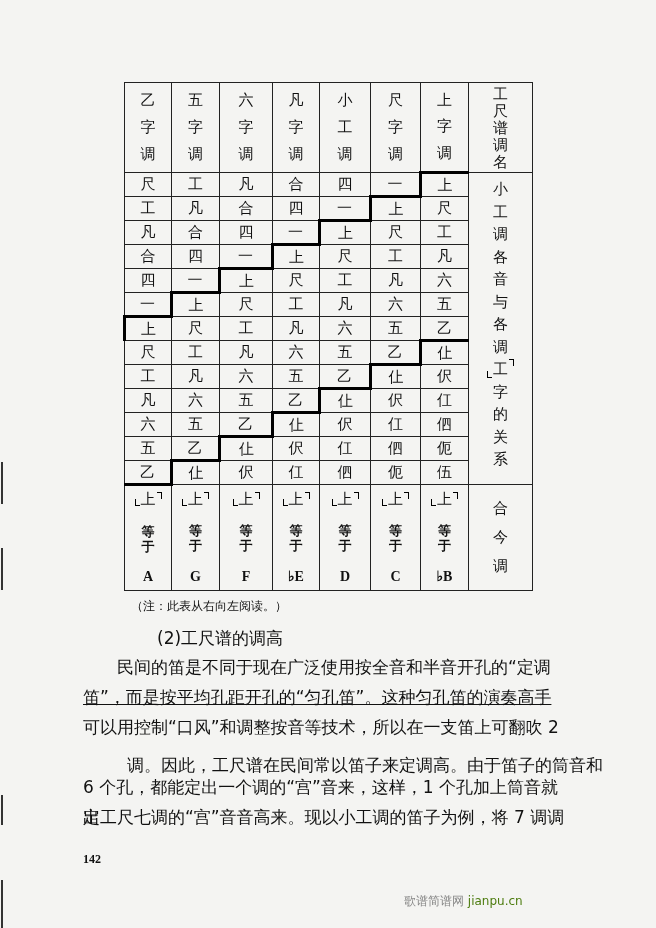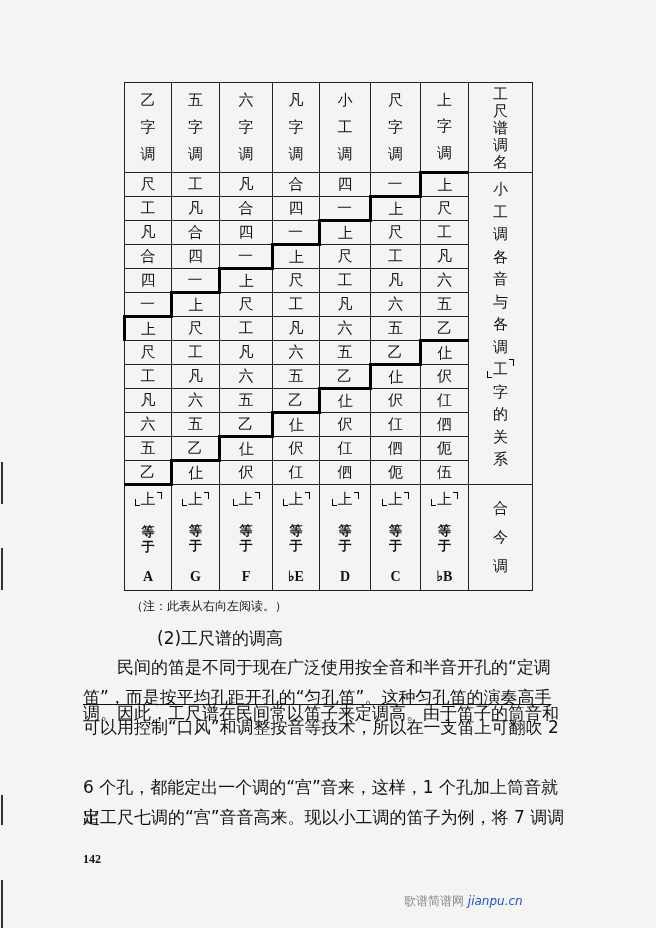--- a/index.html
+++ b/index.html
@@ -23,21 +23,21 @@
   .brk:before{content:"";position:absolute;left:0;bottom:1px;width:4px;height:6px;border-left:1.5px solid #000;border-bottom:1.5px solid #000;}
   .brk:after{content:"";position:absolute;right:0;top:0;width:4px;height:6px;border-right:1.5px solid #000;border-top:1.5px solid #000;}
   .foot .vert{height:92px;justify-content:space-between;padding:4px 0;}
   .foot .vert .small{font-size:13px;font-weight:bold;}
   .foot .vert .key{font-size:14px;font-weight:bold;font-family:"Liberation Serif",serif;}
   #note{position:absolute;left:131px;top:598px;font-size:12px;font-family:Liberation Mono, monospace;}
   #sec{position:absolute;left:113px;top:627px;font-size:17px;font-family:"DejaVu Sans",sans-serif;margin-left:44px;}
   .para{position:absolute;left:83px;width:492px;font-size:17px;line-height:30px;font-family:"DejaVu Sans",sans-serif;}
   #pg{position:absolute;left:83px;top:852px;font-size:12px;font-weight:bold;font-family:"Liberation Serif",serif;}
   #wm{position:absolute;left:404px;top:893px;font-size:12px;color:#888;font-family:"DejaVu Sans",sans-serif;}
-  #wm .en{color:#1d4ed8;font-style:italic;}
+  #wm .en{color:#4d7c0f;}
 </style>
 </head>
 <body>
 
 <div class="margin-line" style="top:462px;height:42px;"></div>
 <div class="margin-line" style="top:548px;height:42px;"></div>
 <div class="margin-line" style="top:795px;height:30px;"></div>
 <div class="margin-line" style="top:880px;height:48px;"></div>
 
 <table id="tbl">
@@ -326,17 +326,17 @@
         </td>
       </tr>
     </tbody>
 </table>
 
 <div id="note">（注：此表从右向左阅读。）</div>
 <div id="sec">(2)工尺谱的调高</div>
 <div class="para" style="top:652px;">　　民间的笛是不同于现在广泛使用按全音和半音开孔的“定调</div>
 <div class="para" style="top:682px;text-decoration:underline;">笛”，而是按平均孔距开孔的“匀孔笛”。这种匀孔笛的演奏高手</div>
 <div class="para" style="top:712px;">可以用控制“口风”和调整按音等技术，所以在一支笛上可翻吹 2</div>
-<div class="para" style="top:698px;">调。因此，工尺谱在民间常以笛子来定调高。由于笛子的筒音和</div>
+<div class="para" style="top:750px;margin-left:44px;">调。因此，工尺谱在民间常以笛子来定调高。由于笛子的筒音和</div>
 <div class="para" style="top:772px;">6 个孔，都能定出一个调的“宫”音来，这样，1 个孔加上筒音就定</div>
 <div class="para" style="top:802px;">出工尺七调的“宫”音音高来。现以小工调的笛子为例，将 7 调调</div>
 <div id="pg">142</div>
 <div id="wm"><span>歌谱简谱网</span> <span class="en">jianpu.cn</span></div>
 
 </body></html>

